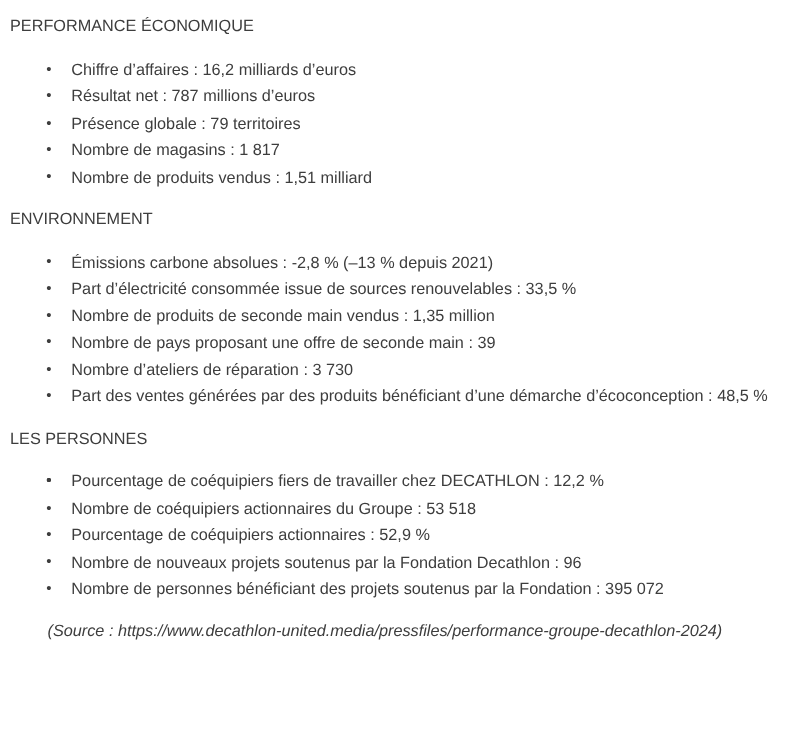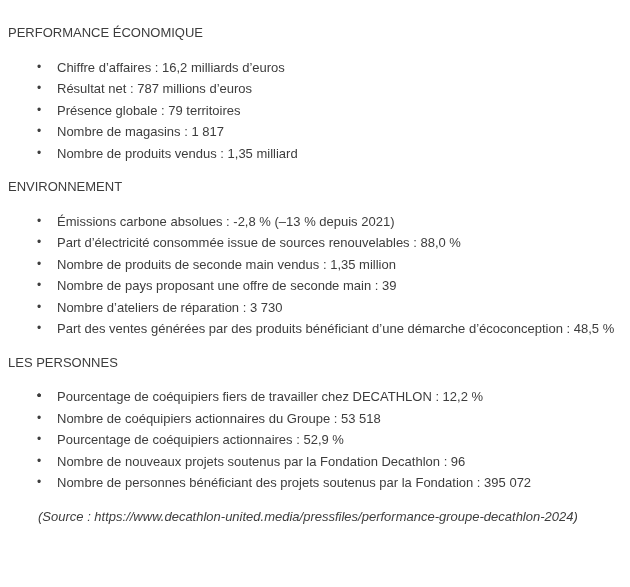--- a/index.html
+++ b/index.html
@@ -14,21 +14,21 @@
     padding: 10px 13px 0 8px;
     overflow: hidden;
     font-family: "Liberation Sans", sans-serif;
     font-size: 13px;
     line-height: 21.5px;
     color: #3d3d3d;
   }
   .section-title {
     font-size: 13px;
     font-weight: 400;
-    margin: 12px 0 13px 0;
+    margin: 0 0 13px 0;
     padding: 0;
   }
   ul.kpi-list {
     list-style: none;
     margin: 0 0 12px 0;
     padding: 0;
   }
   li.kpi-item {
     position: relative;
     padding-left: 49px;
@@ -52,29 +52,29 @@
 </head>
 <body style="color: rgb(61, 61, 61); background: rgb(255, 255, 255);">
 
 <div class="section">
   <h2 class="section-title">PERFORMANCE ÉCONOMIQUE</h2>
   <ul class="kpi-list">
     <li class="kpi-item"><span class="bullet">•</span><span>Chiffre d’affaires : 16,2 milliards d’euros</span></li>
     <li class="kpi-item"><span class="bullet">•</span><span>Résultat net : 787 millions d’euros</span></li>
     <li class="kpi-item"><span class="bullet">•</span><span>Présence globale : 79 territoires</span></li>
     <li class="kpi-item"><span class="bullet">•</span><span>Nombre de magasins : 1 817</span></li>
-    <li class="kpi-item"><span class="bullet">•</span><span>Nombre de produits vendus : 1,35 milliard</span></li>
+    <li class="kpi-item"><span class="bullet">•</span><span>Nombre de produits vendus : 1,51 milliard</span></li>
   </ul>
 </div>
 
 <div class="section">
   <h2 class="section-title">ENVIRONNEMENT</h2>
   <ul class="kpi-list">
     <li class="kpi-item"><span class="bullet">•</span><span>Émissions carbone absolues : -2,8 % (–13 % depuis 2021)</span></li>
-    <li class="kpi-item"><span class="bullet">•</span><span>Part d’électricité consommée issue de sources renouvelables : 88,0 %</span></li>
+    <li class="kpi-item"><span class="bullet">•</span><span>Part d’électricité consommée issue de sources renouvelables : 33,5 %</span></li>
     <li class="kpi-item"><span class="bullet">•</span><span>Nombre de produits de seconde main vendus : 1,35 million</span></li>
     <li class="kpi-item"><span class="bullet">•</span><span>Nombre de pays proposant une offre de seconde main : 39</span></li>
     <li class="kpi-item"><span class="bullet">•</span><span>Nombre d’ateliers de réparation : 3 730</span></li>
     <li class="kpi-item justify"><span class="bullet">•</span><span>Part des ventes générées par des produits bénéficiant d’une démarche d’écoconception : 48,5 %</span></li>
   </ul>
 </div>
 
 <div class="section">
   <h2 class="section-title">LES PERSONNES</h2>
   <ul class="kpi-list">

